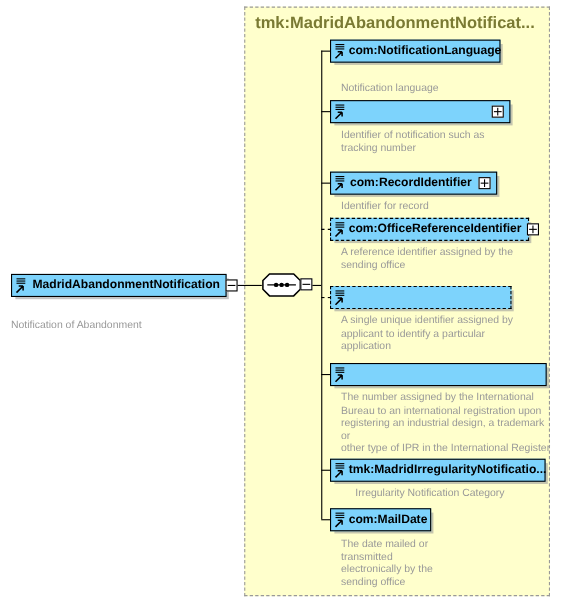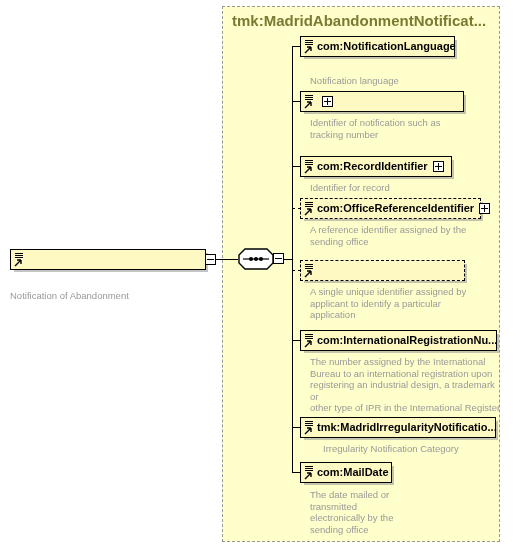--- a/index.html
+++ b/index.html
@@ -33,27 +33,28 @@
     font-size: 15px;
     font-weight: bold;
     color: #7a7a33;
     white-space: nowrap;
   }
 
   
   .node {
     position: absolute;
     box-sizing: border-box;
-    background: #fef9c3;
+    background: #7dd3fc;
     border: 1.5px solid #000000;
     height: 21px;
     display: flex;
     align-items: center;
     padding: 0 5px 0 3px;
     box-shadow: 3px 3px 0 -1px rgba(150,150,150,0.55);
+    justify-content: space-between;
   }
   .node.optional {
     border: 1.5px dashed #000000;
   }
   .node-label {
     font-size: 11px;
     font-weight: bold;
     color: #000000;
     white-space: nowrap;
     line-height: 1;
@@ -179,20 +180,21 @@
   <span class="elem-icon">
     <span class="ln l1"></span>
       <span class="ln l2"></span>
       <span class="ln l3"></span>
     <span class="arr">
       <svg width="8" height="8" viewBox="0 0 8 8">
           <path d="M7 1 L1 7 M7 1 L7 5 M7 1 L3 1" stroke="#000" stroke-width="1.4" fill="none"></path>
         </svg>
     </span>
   </span>
+  <span class="node-label">MadridAbandonmentNotification</span>
 </div>
 <div class="pm-box" style="left:205px; top:254px;"></div>
 <div class="annot" style="left:10px; top:290px; width:200px;">Notification of Abandonment</div>
 
 <div class="ln-h" style="left:216px; top:259px; width:22px;"></div>
 
 <div class="seq">
   <svg width="36" height="22" viewBox="0 0 36 22">
     <polygon points="7,1 29,1 35,7 35,15 29,21 7,21 1,15 1,7" fill="#ffffff" stroke="#000000" stroke-width="1.4"></polygon>
     <line x1="5" y1="11" x2="31" y2="11" stroke="#000000" stroke-width="1.2"></line>
@@ -297,21 +299,20 @@
   <span class="elem-icon">
     <span class="ln l1"></span>
       <span class="ln l2"></span>
       <span class="ln l3"></span>
     <span class="arr">
       <svg width="8" height="8" viewBox="0 0 8 8">
           <path d="M7 1 L1 7 M7 1 L7 5 M7 1 L3 1" stroke="#000" stroke-width="1.4" fill="none"></path>
         </svg>
     </span>
   </span>
-  <span class="node-label">com:InternationalRegistrationNu...</span>
 </div>
 <div class="annot" style="left:310px; top:356px; width:195px;">The number assigned by the International
 Bureau to an international registration upon
 registering an industrial design, a trademark or
 other type of IPR in the International Register</div>
 
 <div class="ln-h" style="left:292px; top:427px; width:8px;"></div>
 <div class="node" style="left:300px; top:417px; width:196px;">
   <span class="elem-icon">
     <span class="ln l1"></span>

